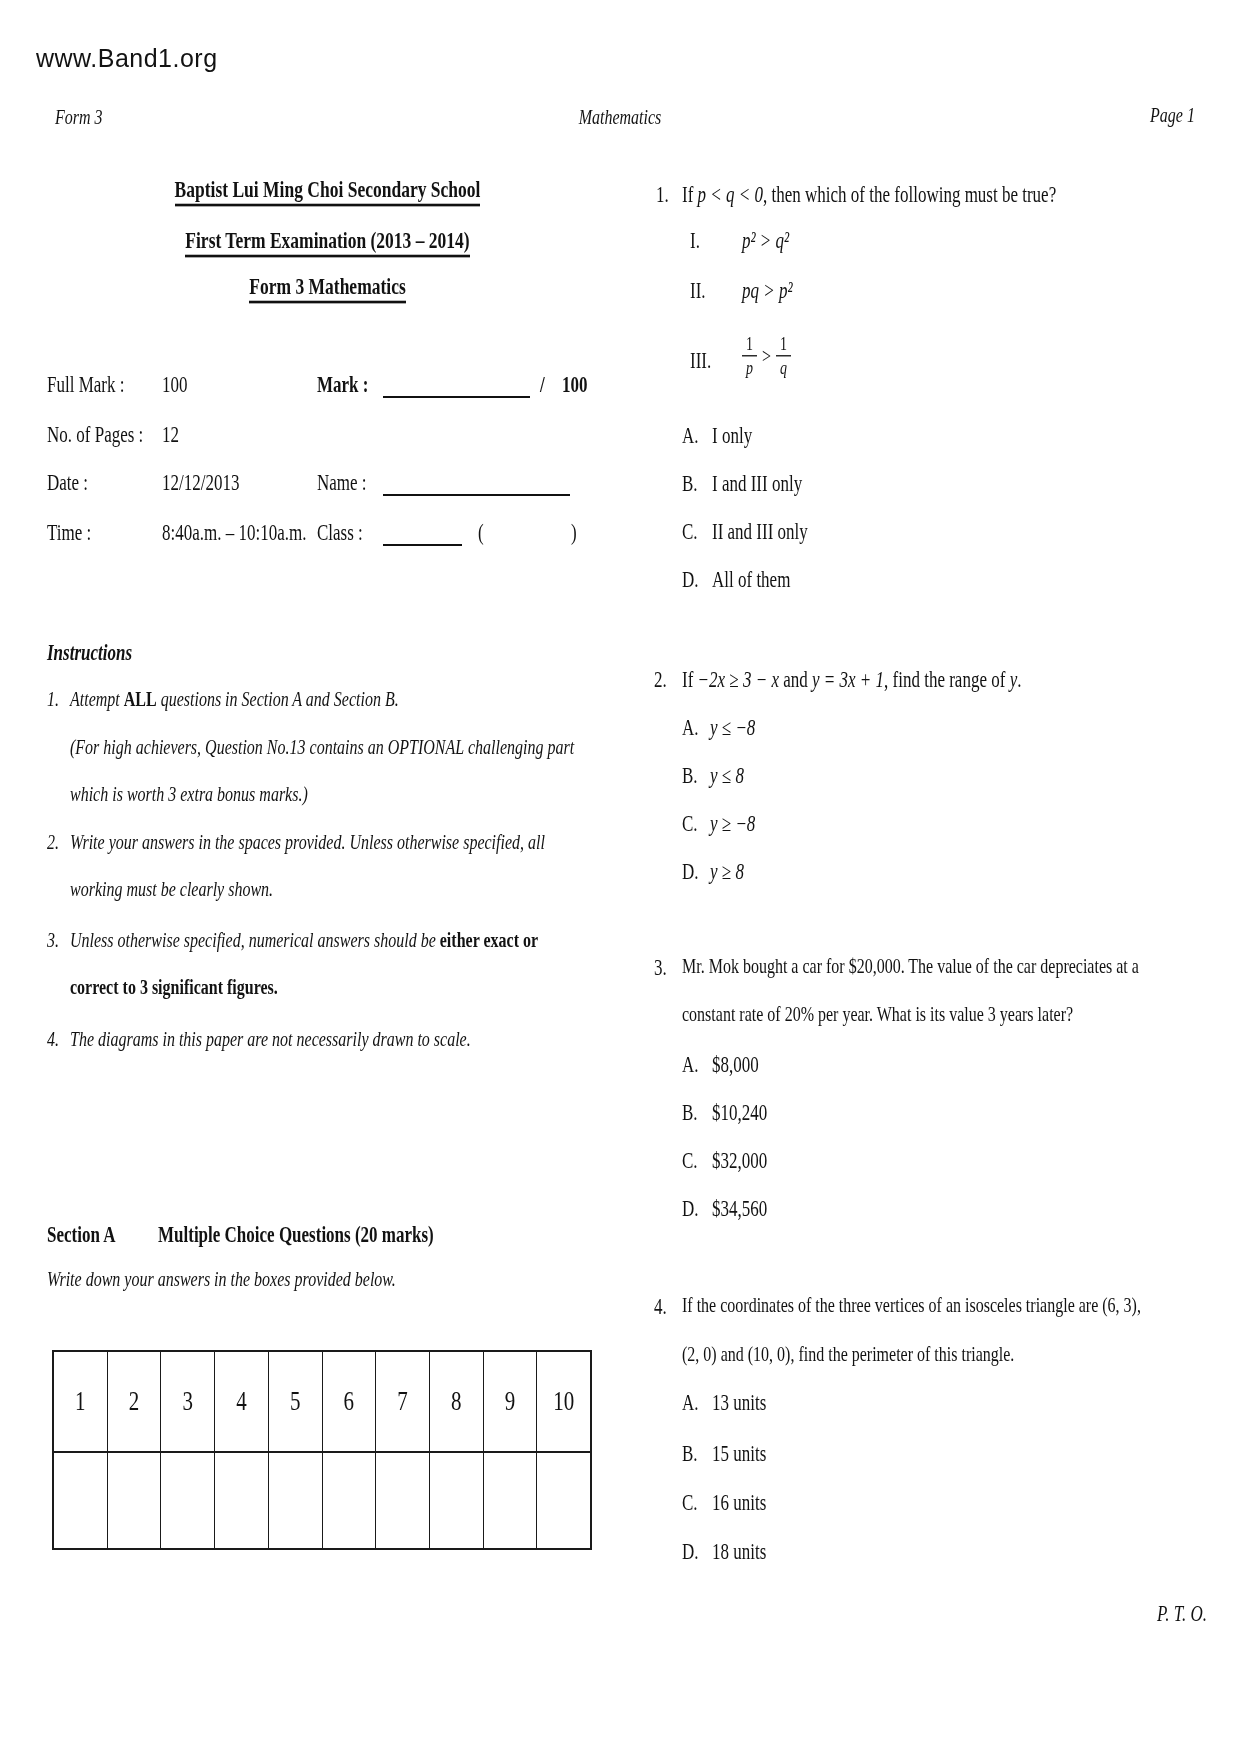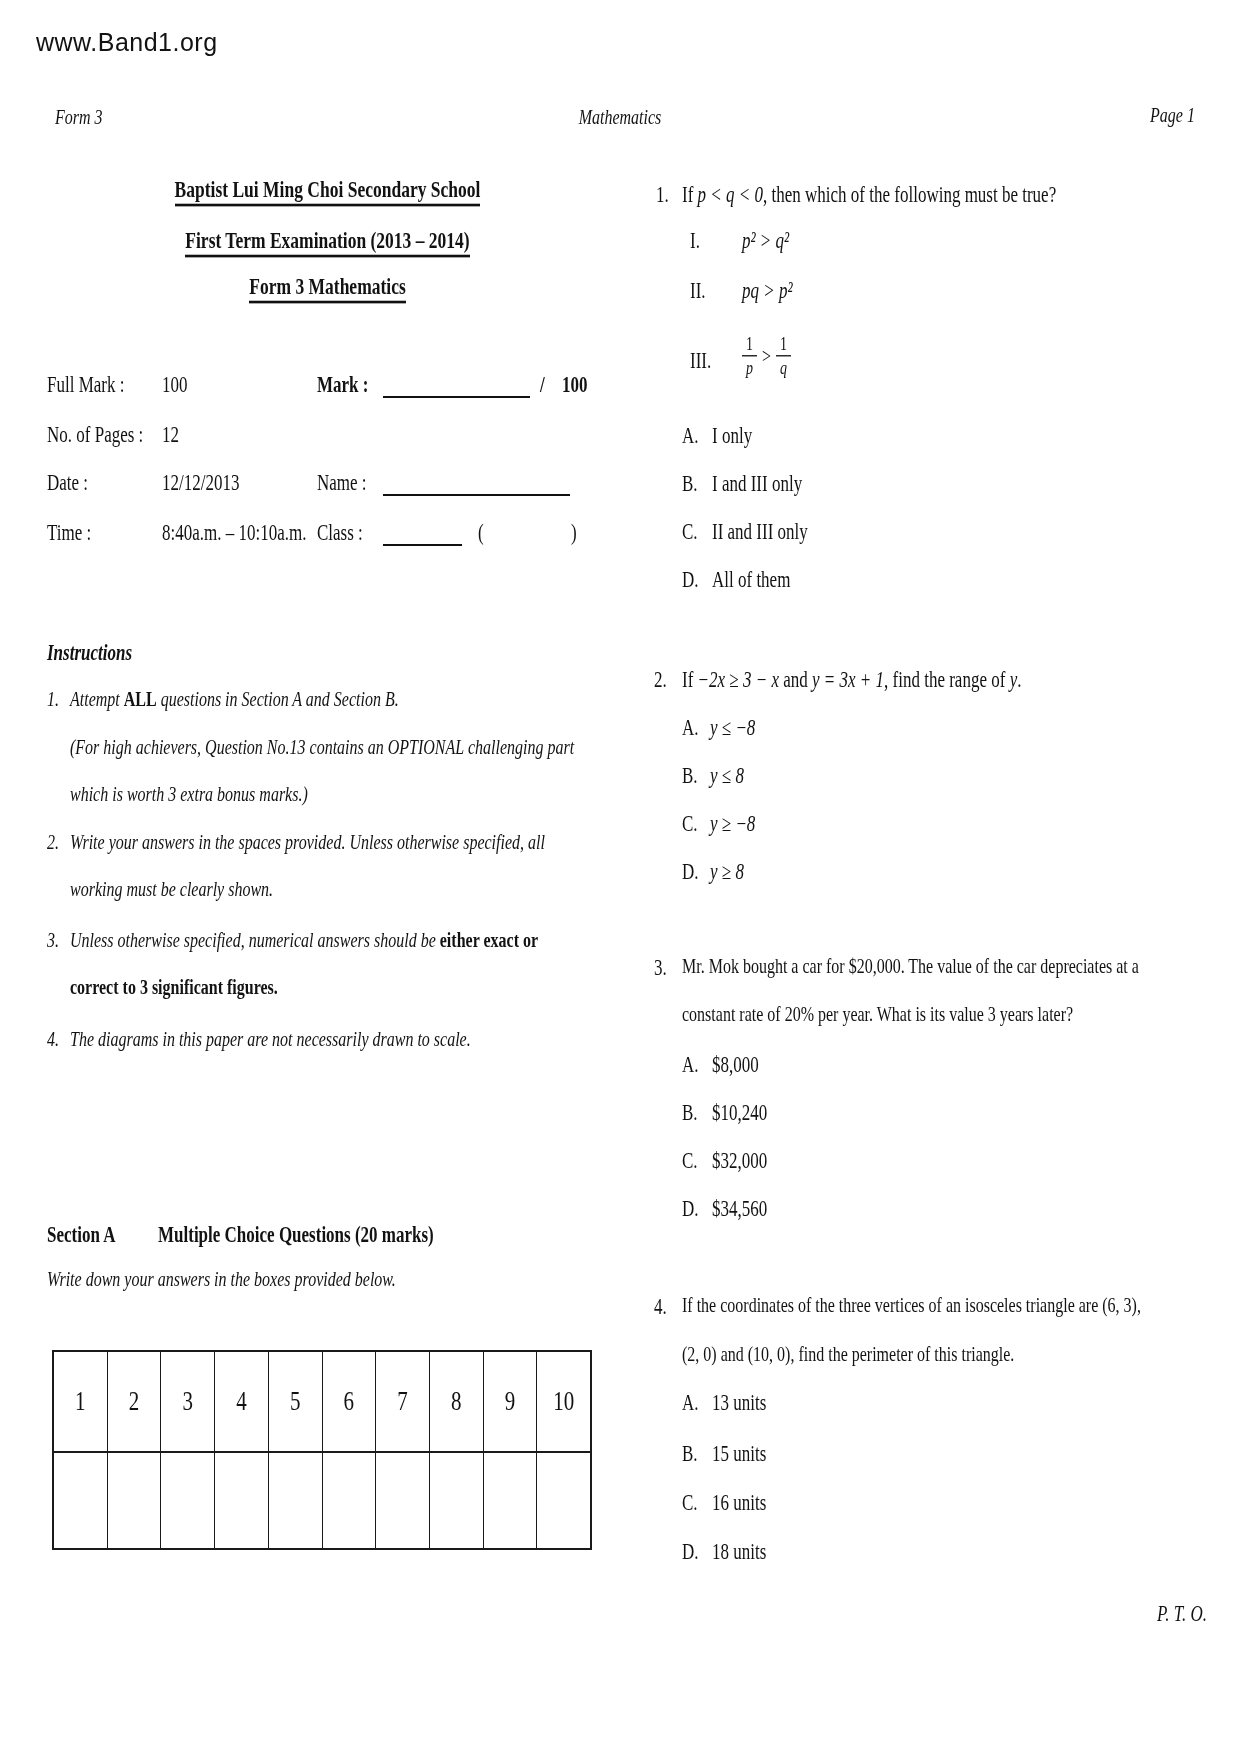--- a/index.html
+++ b/index.html
@@ -57,21 +57,21 @@
   }
   .mc-cell:last-child{border-right:none;}
   .mc-cell .numwrap{transform:scaleY(1.32);}
   .pto{font-size:17px;font-style:italic;}
 </style>
 </head>
 <body>
 
 <div class="page">
 
-  <div class="line wm sans" style="left:36px;top:28px;">www.Band1.org</div>
+  <div class="line wm sans" style="left:36px;top:44px;">www.Band1.org</div>
 
   <div class="line hdr st" style="left:55px;top:106px;">Form 3</div>
   <div class="line hdr st ctr" style="left:420px;top:106px;width:400px;">Mathematics</div>
   <div class="line hdr st" style="left:1150px;top:104px;">Page 1</div>
 
   <div class="line title-line st ctr" style="left:50px;top:176px;width:555px;"><span class="u">Baptist Lui Ming Choi Secondary School</span></div>
   <div class="line title-line st ctr" style="left:50px;top:227px;width:555px;"><span class="u">First Term Examination (2013 – 2014)</span></div>
   <div class="line title-line st ctr" style="left:50px;top:273px;width:555px;"><span class="u">Form 3 Mathematics</span></div>
 
   <div class="line info st" style="left:47px;top:372px;">Full Mark :</div>

